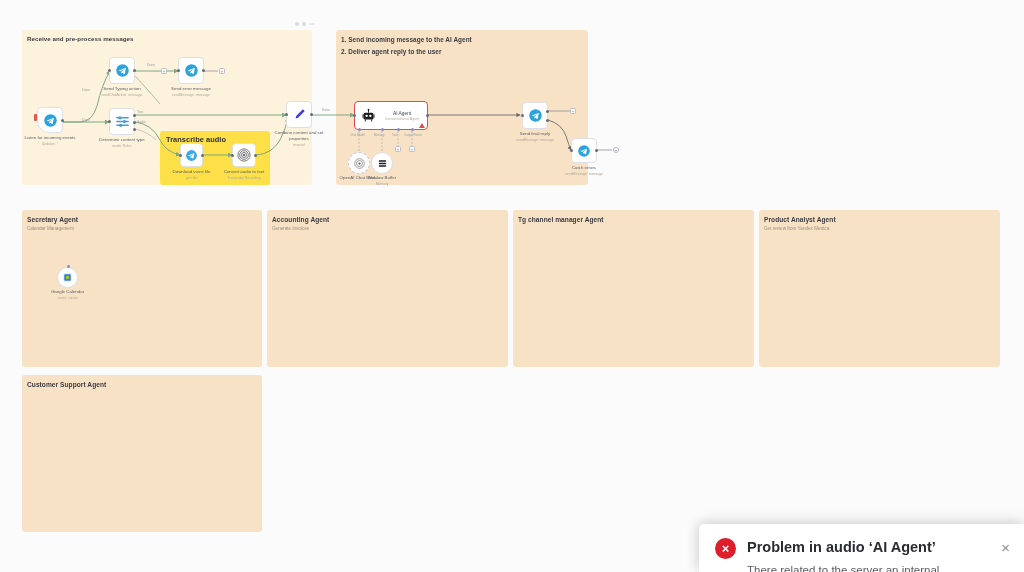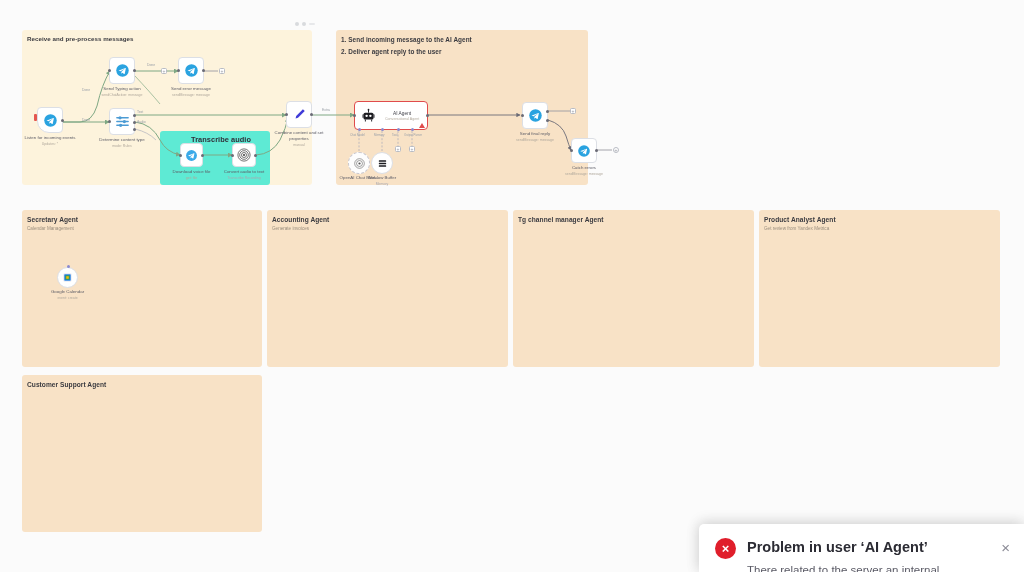--- a/index.html
+++ b/index.html
@@ -16,21 +16,21 @@
   }
 
   
   .sticky {
     position: absolute;
     border-radius: 3px;
     overflow: hidden;
   }
   .sticky.yellow { background: #fdf3dc; }
   .sticky.peach  { background: #f8e2c6; }
-  .sticky.purple { background: #5eead4; padding-left: 25px; }
+  .sticky.purple { background: #fde047; }
   .sticky-title {
     font-size: 6.2px;
     font-weight: bold;
     color: #3b3b40;
     padding: 5px 0 0 5px;
     line-height: 1.45;
     letter-spacing: .05px;
   }
   .sticky-sub {
     font-size: 4.6px;
@@ -482,19 +482,19 @@
     <div class="sticky-sub">Get review from Yandex Metrica</div>
   </div>
 
   <div class="sticky peach" style="left:22px; top:375px; width:240px; height:157px;">
     <div class="sticky-title big">Customer Support Agent</div>
   </div>
 
   <div id="toast">
     <div class="toast-x-icon">×</div>
     <div class="toast-body">
-      <div class="toast-title">Problem in user ‘AI Agent’</div>
+      <div class="toast-title">Problem in audio ‘AI Agent’</div>
       <div class="toast-msg">There related to the server an internal</div>
     </div>
     <div class="toast-close">×</div>
   </div>
 
 </div>
 
 </body></html>

